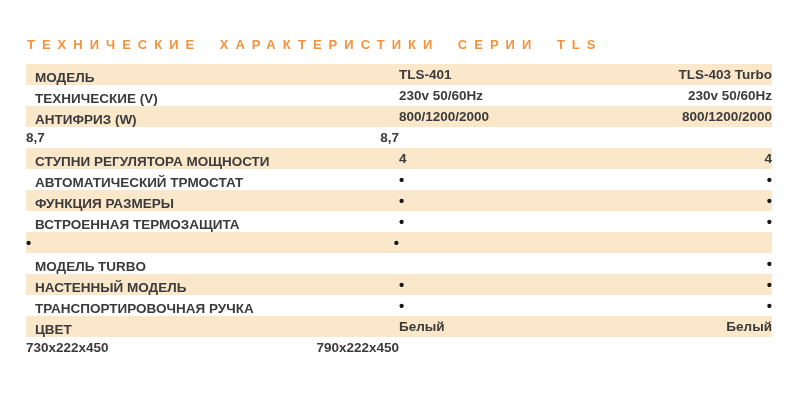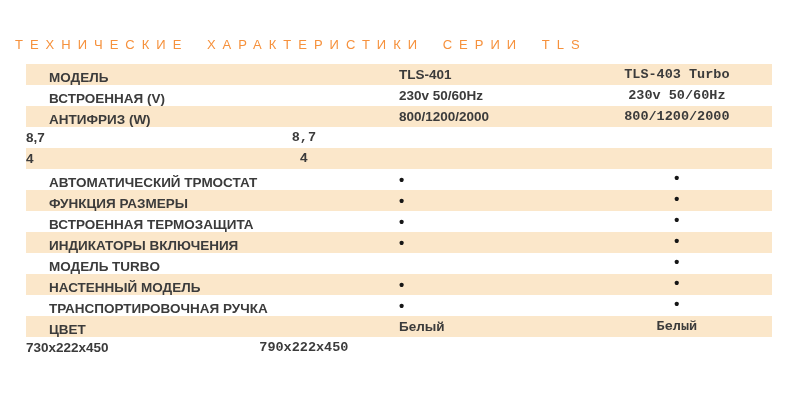--- a/index.html
+++ b/index.html
@@ -9,24 +9,24 @@
   }
   body {
     width: 800px;
     height: 400px;
     overflow: hidden;
     position: relative;
     font-family: "Liberation Sans", sans-serif;
   }
   .page-title {
     position: absolute;
-    left: 15px;
+    left: 27px;
     top: 37px;
     font-size: 13px;
-    font-weight: 400;
+    font-weight: 700;
     color: var(--accent, #F6913C);
     letter-spacing: 7px;
     word-spacing: 8px;
     white-space: nowrap;
   }
   .spec-table {
     position: absolute;
     left: 26px;
     top: 64px;
     width: 746px;
@@ -37,70 +37,70 @@
     height: 21px;
     font-size: 13.5px;
     font-weight: 700;
     color: var(--text, #3B3B3B);
   }
   .row:nth-child(odd) {
     background: var(--peach, #FBE7CA);
   }
   .c-label {
     width: 50%;
-    padding-left: 23px;
+    padding-left: 9px;
     box-sizing: border-box;
     white-space: nowrap;
     text-align: left;
     margin-top: 6px;
   }
   .c-v1 {
     width: 24.5%;
   }
   .c-v2 {
     width: 25.5%;
-    text-align: center;
-    font-family: Liberation Mono, monospace;
+    text-align: right;
   }
   .dot {
     font-size: 15px;
     line-height: 21px;
     color: #161616;
   }
 </style>
 </head>
 <body>
 
 <div class="page-title">ТЕХНИЧЕСКИЕ ХАРАКТЕРИСТИКИ СЕРИИ TLS</div>
 
 <div class="spec-table">
   <div class="row">
     <div class="c-label">МОДЕЛЬ</div>
     <div class="c-v1">TLS-401</div>
     <div class="c-v2">TLS-403 Turbo</div>
   </div>
 
   <div class="row">
-    <div class="c-label">ВСТРОЕННАЯ (V)</div>
+    <div class="c-label">ТЕХНИЧЕСКИЕ (V)</div>
     <div class="c-v1">230v 50/60Hz</div>
     <div class="c-v2">230v 50/60Hz</div>
   </div>
 
   <div class="row">
     <div class="c-label">АНТИФРИЗ (W)</div>
     <div class="c-v1">800/1200/2000</div>
     <div class="c-v2">800/1200/2000</div>
   </div>
 
   <div class="row">
     <div class="c-v1">8,7</div>
     <div class="c-v2">8,7</div>
   </div>
 
   <div class="row">
+    <div class="c-label">СТУПНИ РЕГУЛЯТОРА МОЩНОСТИ</div>
     <div class="c-v1">4</div>
     <div class="c-v2">4</div>
   </div>
 
   <div class="row">
     <div class="c-label">АВТОМАТИЧЕСКИЙ ТРМОСТАТ</div>
     <div class="c-v1 dot">•</div>
     <div class="c-v2 dot">•</div>
   </div>
 
@@ -110,21 +110,20 @@
     <div class="c-v2 dot">•</div>
   </div>
 
   <div class="row">
     <div class="c-label">ВСТРОЕННАЯ ТЕРМОЗАЩИТА</div>
     <div class="c-v1 dot">•</div>
     <div class="c-v2 dot">•</div>
   </div>
 
   <div class="row">
-    <div class="c-label">ИНДИКАТОРЫ ВКЛЮЧЕНИЯ</div>
     <div class="c-v1 dot">•</div>
     <div class="c-v2 dot">•</div>
   </div>
 
   <div class="row">
     <div class="c-label">МОДЕЛЬ TURBO</div>
     <div class="c-v1"></div>
     <div class="c-v2 dot">•</div>
   </div>
 

